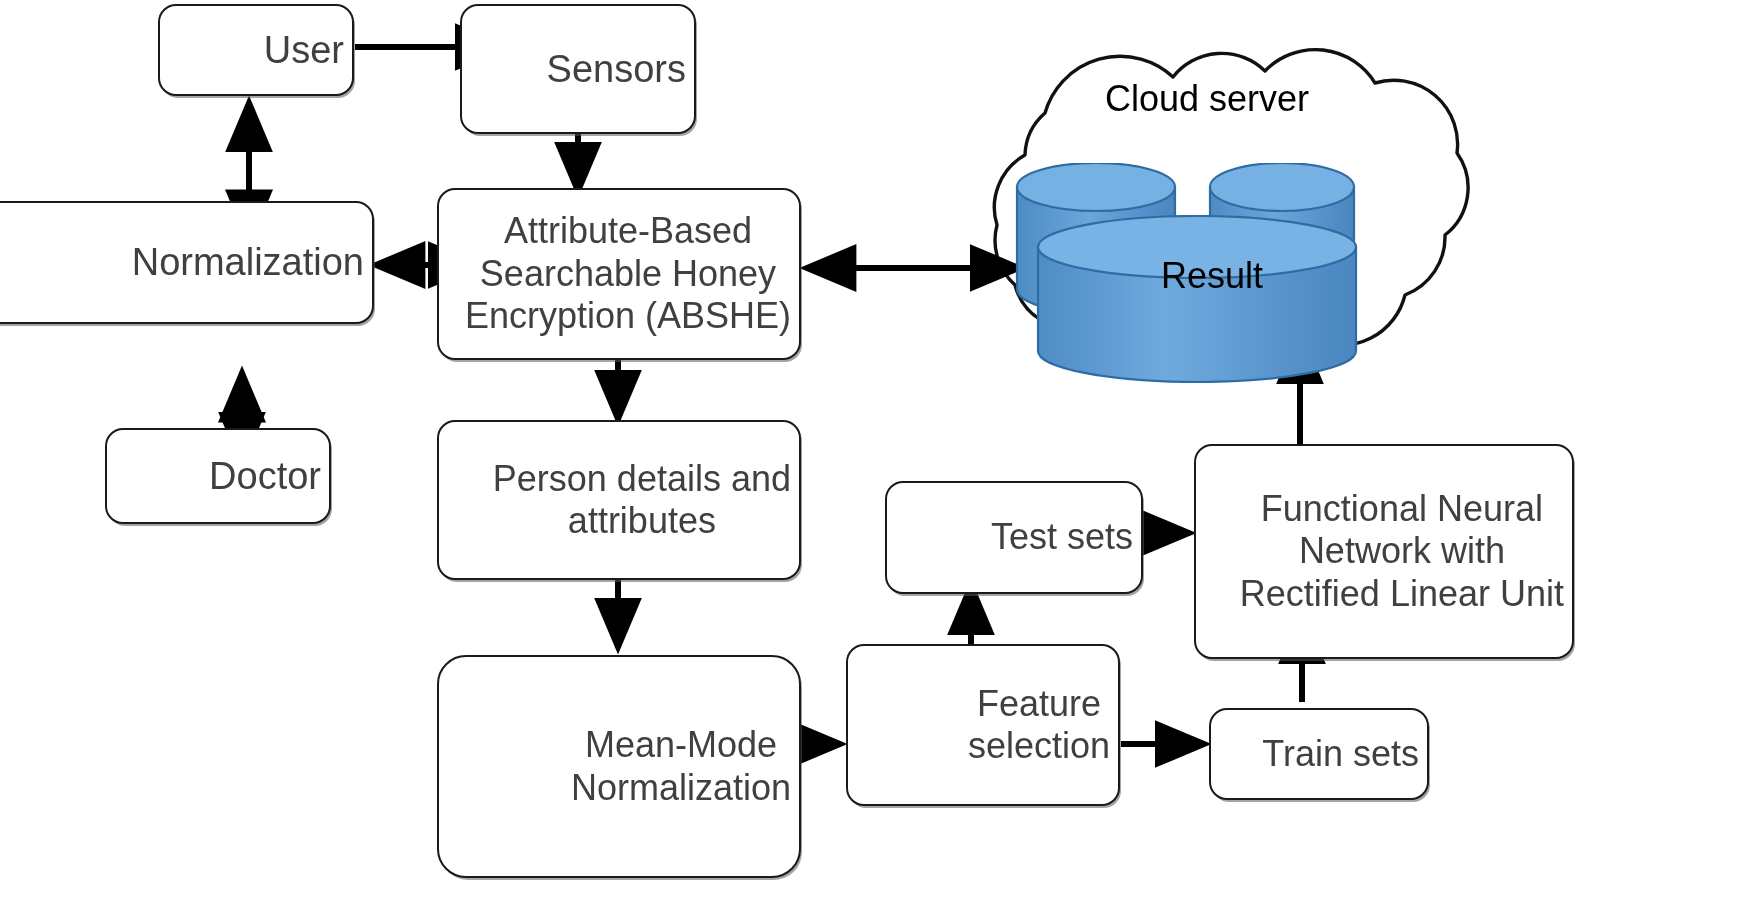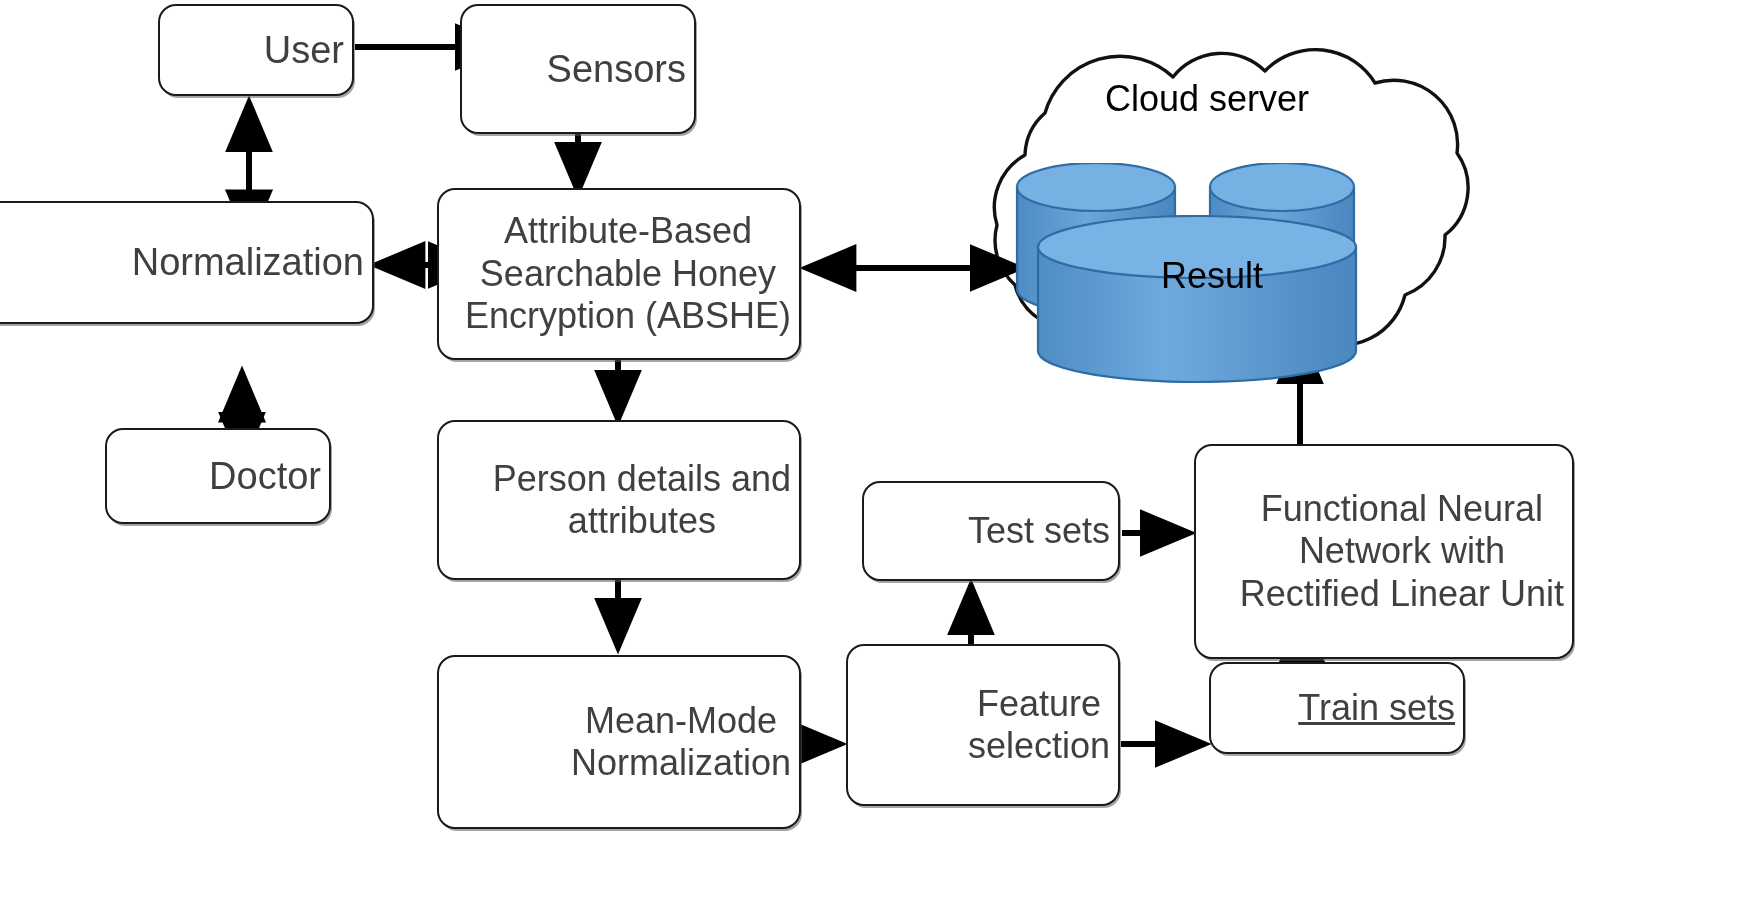--- a/index.html
+++ b/index.html
@@ -207,35 +207,35 @@
     <span class="node-label">Attribute-Based
 Searchable Honey
 Encryption (ABSHE)</span>
   </div>
 
   <div class="node f36" style="left:437px; top:420px; width:364px; height:160px;">
     <span class="node-label">Person details and
 attributes</span>
   </div>
 
-  <div class="node f36" style="left:437px; top:655px; width:364px; height:174px;">
+  <div class="node f36" style="left:437px; top:655px; width:364px; height:223px;border-radius:29px;">
     <span class="node-label">Mean-Mode
 Normalization</span>
   </div>
 
   <div class="node f36" style="left:846px; top:644px; width:274px; height:162px;">
     <span class="node-label">Feature
 selection</span>
   </div>
 
-  <div class="node f36" style="left:862px; top:481px; width:258px; height:100px;">
+  <div class="node f36" style="left:885px; top:481px; width:258px; height:113px;">
     <span class="node-label">Test sets</span>
   </div>
 
-  <div class="node f36" style="left:1209px; top:662px; width:256px; height:92px;text-decoration:underline;">
+  <div class="node f36" style="left:1209px; top:708px; width:220px; height:92px;">
     <span class="node-label">Train sets</span>
   </div>
 
   <div class="node f36" style="left:1194px; top:444px; width:380px; height:215px;">
     <span class="node-label">Functional Neural
 Network with
 Rectified Linear Unit</span>
   </div>
 
 </div>

